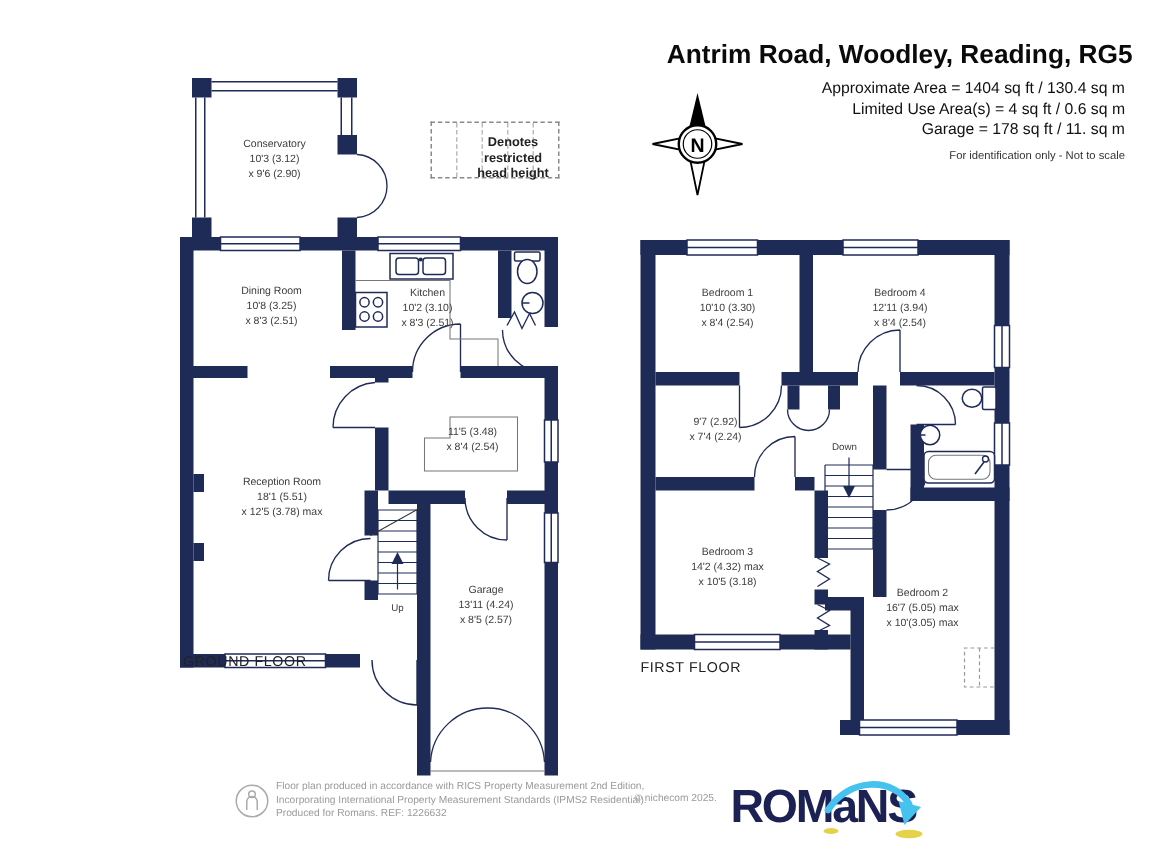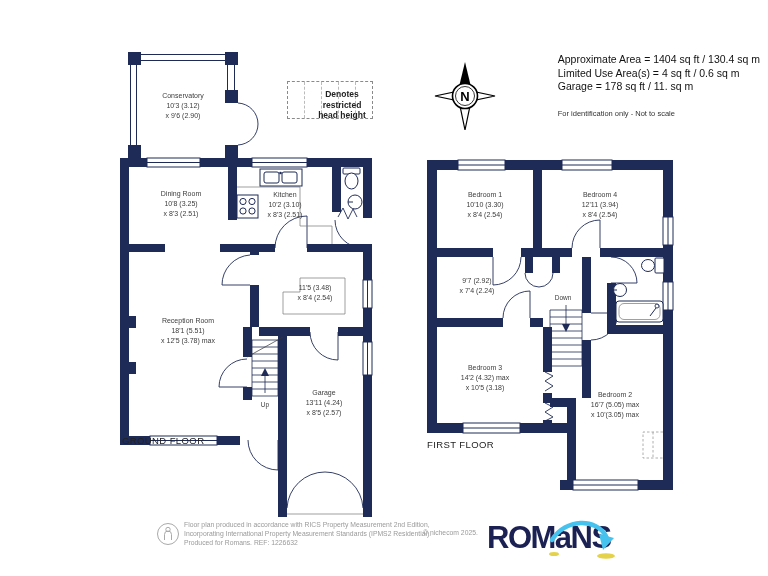--- a/index.html
+++ b/index.html
@@ -1,22 +1,22 @@
 <!DOCTYPE html>
 <html><head>
 <meta charset="utf-8">
 <style>
   html,body{margin:0;padding:0;background:#fff;}
   #page{position:relative;width:768px;height:576px;background:#fff;overflow:hidden;
         font-family:"Liberation Sans",sans-serif;}
   .abs{position:absolute;}
   
   #title{right:13px;top:26px;font-size:17.5px;font-weight:bold;color:#0a0a0a;white-space:nowrap;}
-  #areas{right:8px;top:53px;text-align:left;font-size:10.5px;line-height:13.5px;color:#111;}
-  #areas .note{font-size:7.5px;color:#333;margin-top:13px;}
+  #areas{right:18px;top:53px;text-align:right;font-size:10.5px;line-height:13.5px;color:#111;}
+  #areas .note{font-size:7.5px;color:#333;margin-top:3px;}
   
   #legend{left:287px;top:81px;width:86px;height:38px;border:1px dashed #8a8a8a;box-sizing:border-box;}
   #legend .vline{position:absolute;top:0;bottom:0;width:0;border-left:1px dashed #bbb;}
   #legend .txt{position:absolute;left:0;right:0;top:7px;text-align:center;
                font-size:8.5px;font-weight:bold;color:#222;line-height:10.5px;margin-left:24px;}
   
   .w{fill:#1f2b57;}
   .win{fill:#fff;stroke:#1f2b57;stroke-width:1;}
   .wl{stroke:#1f2b57;stroke-width:1;fill:none;}
   .arc{stroke:#1f2b57;stroke-width:0.9;fill:none;}
@@ -33,20 +33,21 @@
   #disclaimer{left:184px;top:520px;font-size:6.8px;line-height:9.2px;color:#9a9a9a;}
   #copyright{left:423px;top:529px;font-size:6.8px;color:#9a9a9a;}
   #logo{left:487px;top:520px;height:46px;}
   #logo .word{font-size:31px;font-weight:bold;color:#1c2153;letter-spacing:-1.5px;}
 </style>
 </head>
 <body>
 
 <div id="page">
 
+  <div class="abs" id="title">Antrim Road, Woodley, Reading, RG5</div>
   <div class="abs" id="areas">
     <div>Approximate Area = 1404 sq ft / 130.4 sq m</div>
     <div>Limited Use Area(s) = 4 sq ft / 0.6 sq m</div>
     <div>Garage = 178 sq ft / 11. sq m</div>
     <div class="note">For identification only - Not to scale</div>
   </div>
 
   <svg class="abs" style="left:433px;top:60px" width="64" height="72" viewBox="0 0 64 72">
     <polygon points="32,2 25,31 39,31" fill="#000"></polygon>
     <polygon points="2,36 26,31 26,41" fill="#fff" stroke="#000" stroke-width="1.2"></polygon>

